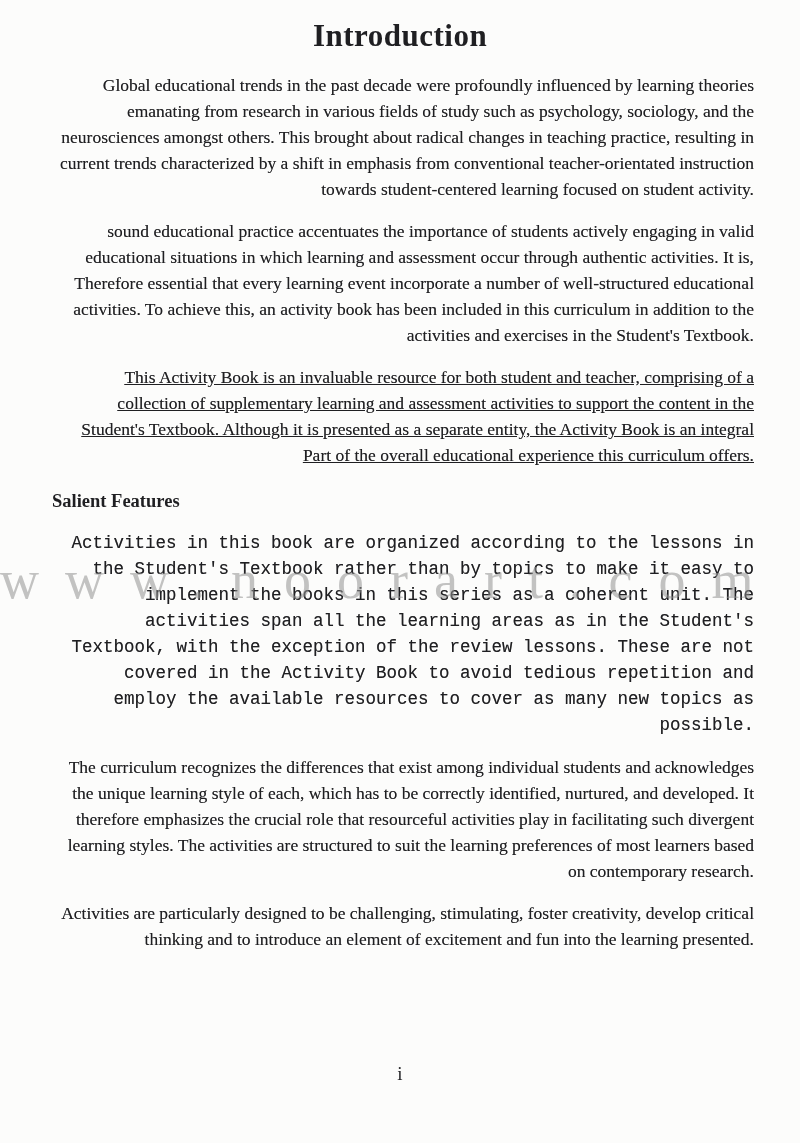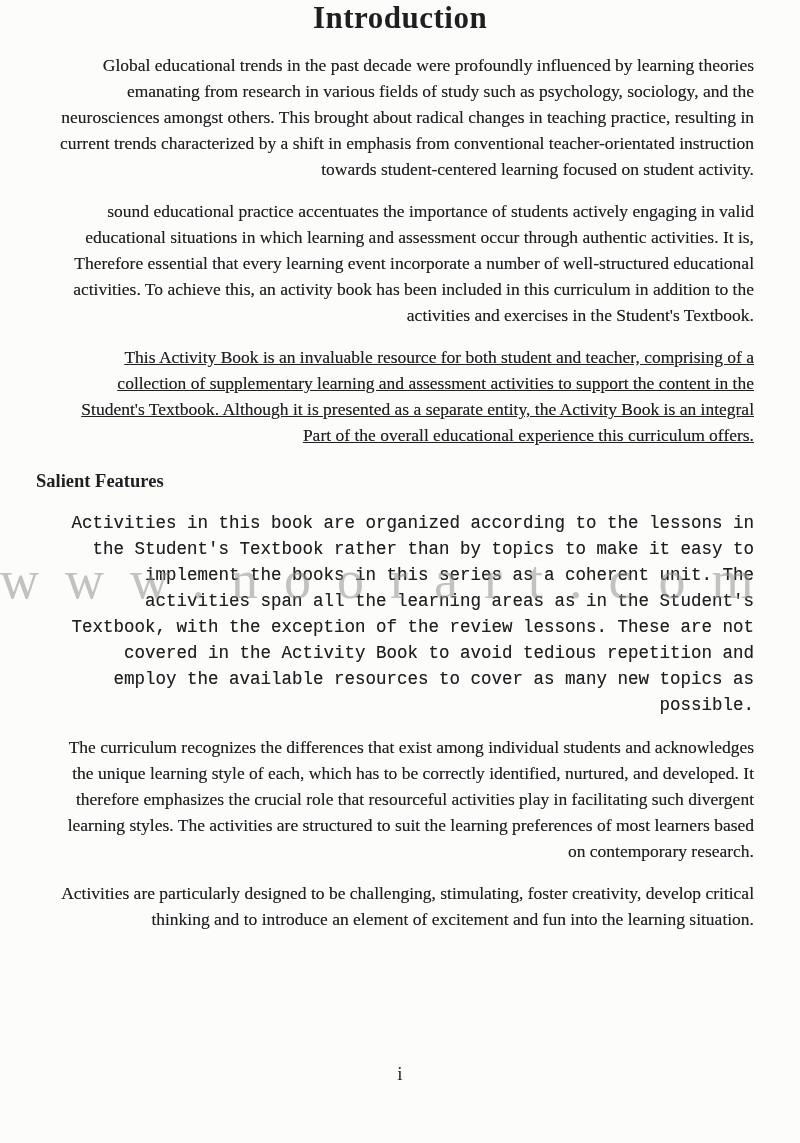--- a/index.html
+++ b/index.html
@@ -11,21 +11,21 @@
     position: relative;
     width: 800px;
     height: 1143px;
     margin: 0 auto;
     background: var(--page-bg, #fcfcfb);
     overflow: hidden;
     font-family: "Liberation Serif", "DejaVu Serif", serif;
     color: var(--text-color, #1f1f22);
   }
   .page-title {
-    margin: 0;
+    margin: 18px;
     text-align: center;
     font-size: 31px;
     font-weight: bold;
     letter-spacing: 0.5px;
     color: var(--text-color, #1f1f22);
   }
   .content {
     margin: 0 30px 0 36px;
   }
   .content p {
@@ -33,21 +33,21 @@
     font-size: 17.5px;
     line-height: 26px;
     text-align: right;
     
     text-shadow: 0 0 0.4px rgba(40,40,40,0.55);
   }
   .p1 { margin-top: 25px; }
   .p2 { margin-top: 27px; padding-left: 3px; }
   .p3 { margin-top: 15px; text-decoration: underline; }
   .salient-heading {
-    margin: 0;
+    margin: 16px;
     margin-top: 20px;
     font-size: 18.5px;
     font-weight: bold;
     line-height: 26px;
   }
   .p4 { margin-top: 27px; padding-left: 8px; font-family: Liberation Mono, monospace; }
   .p5 { margin-top: 27px; padding-left: 8px; }
   .p6 { margin-top: 25px; padding-left: 6px; }
   .p7 { margin-top: 23px; padding-left: 6px; }
   .watermark {
@@ -90,21 +90,21 @@
 
     <p class="p3">This Activity Book is an invaluable resource for both student and teacher, comprising of a collection of supplementary learning and assessment activities to support the content in the Student's Textbook. Although it is presented as a separate entity, the Activity Book is an integral Part of the overall educational experience this curriculum offers.</p>
 
     <h2 class="salient-heading">Salient Features</h2>
 
     <p class="p4">Activities in this book are organized according to the lessons in the Student's Textbook rather than by topics to make it easy to implement the books in this series as a coherent unit. The activities span all the learning areas as in the Student's Textbook, with the exception of the review lessons. These are not covered in the Activity Book to avoid tedious repetition and employ the available resources to cover as many new topics as possible.</p>
 
     <p class="p5">The curriculum recognizes the differences that exist among individual students and acknowledges the unique learning style of each, which has to be correctly identified, nurtured, and developed. It therefore emphasizes the crucial role that resourceful activities play in facilitating such divergent learning styles. The activities are structured to suit the learning preferences of most learners based on contemporary research.</p>
 
 
-    <p class="p7">Activities are particularly designed to be challenging, stimulating, foster creativity, develop critical thinking and to introduce an element of excitement and fun into the learning situation.</p>
+    <p class="p7">Activities are particularly designed to be challenging, stimulating, foster creativity, develop critical thinking and to introduce an element of excitement and fun into the learning presented.</p>
 
   </div>
 
   <div class="watermark">www.noorart.com</div>
 
   <div class="page-number">i</div>
 
 </div>
 
 </body></html>

